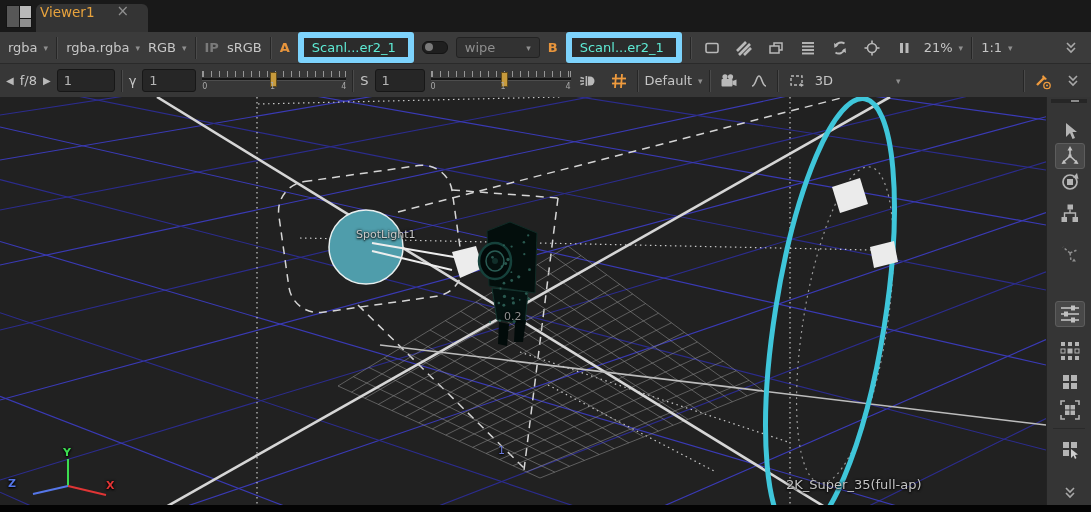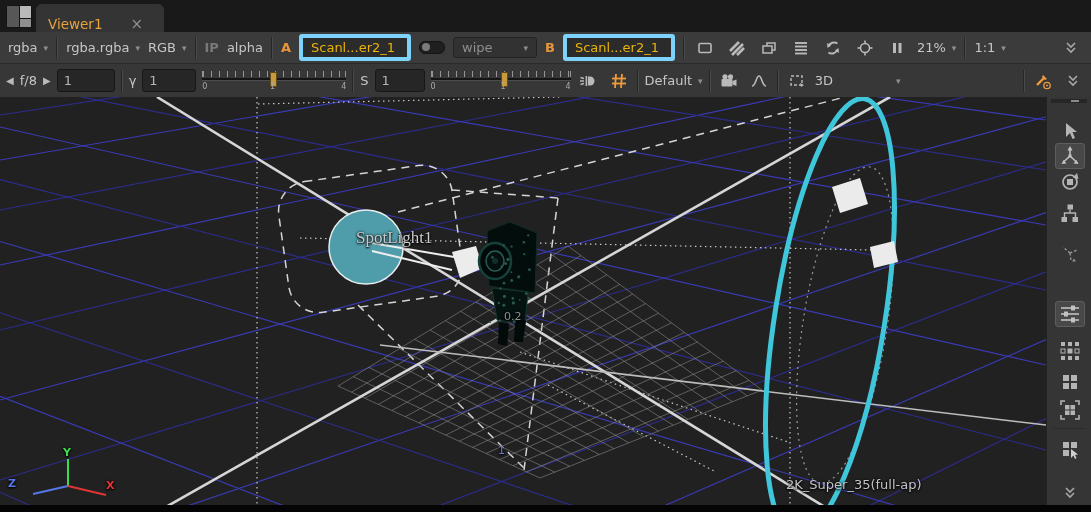--- a/index.html
+++ b/index.html
@@ -7,34 +7,34 @@
        font-family:"DejaVu Sans",sans-serif;color:#c6c6c6;font-size:13px;
        overflow:hidden;user-select:none;}
   
   .tabbar{position:absolute;left:0;top:0;width:1091px;height:32px;background:#191919;}
   .pane-icon{position:absolute;left:6px;top:5px;width:26px;height:23px;background:#141414;
              display:grid;grid-template-columns:12px 11px;grid-template-rows:12px 8px;gap:1px;padding:1px;box-sizing:border-box;}
   .pane-icon .a{background:#b9b9b9;}
   .pane-icon .b{background:#8e8e8e;}
   .pane-icon .c{background:#575757;grid-row:1/3;}
   .tab{position:absolute;left:36px;top:4px;height:28px;min-width:104px;background:#343434;
-       border-radius:6px 6px 0 0;display:flex;align-items:flex-end;padding:0 12px;gap:28px;}
+       border-radius:6px 6px 0 0;display:flex;align-items:flex-start;padding:0 4px;gap:22px;}
   .tab .title{color:#e8a33d;font-size:13.5px;}
   .tab .close{color:#8e8e8e;font-size:15px;line-height:1;cursor:pointer;}
   
   .row1{position:absolute;left:0;top:32px;width:1091px;height:32px;background:#3b3b3b;
         border-bottom:1px solid #2a2a2a;display:flex;align-items:center;padding:0 8px;box-sizing:border-box;gap:8px;}
   .row2{position:absolute;left:0;top:64px;width:1091px;height:33px;background:#373737;
         display:flex;align-items:center;padding:0 6px;box-sizing:border-box;gap:6px;}
   .sep{width:1px;height:22px;background:#4a4a4a;border-left:1px solid #262626;flex:none;}
   .dd{display:flex;align-items:center;gap:6px;white-space:nowrap;cursor:pointer;}
   .caret{font-size:9px;color:#8f8f8f;}
   .dim{color:#7a7a7a;font-weight:bold;}
   .ab{color:#e8953c;font-weight:bold;}
-  .srcbox{background:#2b2b2b;border:4px solid #7dd3fc;border-radius:3px;color:#eab308;
+  .srcbox{background:#2b2b2b;border:6px solid #7dd3fc;border-radius:3px;color:#5eead4;
           padding:2px 8px;width:88px;white-space:nowrap;overflow:hidden;}
   .wipebox{background:#323232;border:1px solid #222;border-radius:3px;color:#8f8f8f;
            padding:2px 8px;width:66px;display:flex;justify-content:space-between;align-items:center;cursor:pointer;}
   .toggle{width:24px;height:11px;background:#1f1f1f;border:1px solid #141414;border-radius:6px;position:relative;cursor:pointer;flex:none;}
   .toggle .knob{position:absolute;left:2px;top:1px;width:8px;height:8px;border-radius:50%;background:#7a7a7a;}
   .ibtn{flex:none;display:flex;align-items:center;justify-content:center;width:24px;height:24px;cursor:pointer;}
   .num{background:#262626;border:1px solid #171717;border-radius:3px;color:#b4b4b4;
        padding:2px 6px;height:17px;line-height:17px;}
   .slider{position:relative;height:24px;flex:none;cursor:pointer;}
   .slider .ticks{position:absolute;left:0;right:0;top:2px;height:6px;
@@ -42,21 +42,21 @@
       border-left:1px solid #969696;border-right:1px solid #969696;}
   .slider .track{position:absolute;left:0;right:0;top:9px;height:2px;background:#151515;box-shadow:0 1px 0 #4d4d4d;}
   .slider .handle{position:absolute;top:3px;width:5px;height:13px;background:#c79a3c;border:1px solid #5f4a1c;}
   .slabels{position:absolute;left:0;right:0;top:13px;font-size:8px;color:#a8a8a8;}
   .slabels span{position:absolute;white-space:nowrap;}
   .arrowbtn{color:#b9b9b9;font-size:10px;cursor:pointer;flex:none;}
   
   .viewport{position:absolute;left:0;top:97px;width:1046px;height:408px;background:#212121;overflow:hidden;}
   #scene{position:absolute;left:0;top:0;}
   .vlabel{position:absolute;pointer-events:none;text-shadow:0 1px 2px #000,0 0 3px #000;}
-  .lbl-spot{left:356px;top:131px;color:#c9c9c9;font-size:17px;font-family:Liberation Serif, serif;}
+  .lbl-spot{left:356px;top:131px;color:#c9c9c9;font-size:11px;}
   .lbl-min{left:504px;top:213px;color:#8f8f8f;font-size:11px;}
   .lbl-maj{left:498px;top:347px;color:#6b79d8;font-size:11px;}
   .lbl-fmt{left:786px;top:380px;color:#c4c4c4;font-size:13px;}
   .lbl-ax{font-size:11px;font-weight:bold;}
   
   .sidebar{position:absolute;right:0;top:97px;width:45px;height:408px;background:#353535;border-left:1px solid #232323;box-sizing:border-box;}
   .grip{position:absolute;left:4px;right:4px;top:2px;height:4px;background:#262626;}
   .grip i{position:absolute;left:55%;top:1px;width:8px;height:2px;background:#8b8b8b;}
   .tool{position:absolute;left:8px;width:30px;height:26px;display:flex;align-items:center;justify-content:center;cursor:pointer;}
   .tool.sel{background:#484848;border:1px solid #5d5d5d;border-radius:3px;box-sizing:border-box;}
@@ -90,21 +90,21 @@
     <div class="dd">
       <span>rgba.rgba</span>
         <span class="caret">▾</span>
     </div>
     <div class="dd">
       <span>RGB</span>
         <span class="caret">▾</span>
     </div>
     <div class="sep"></div>
     <span class="dim">IP</span>
-    <span>alpha</span>
+    <span>sRGB</span>
     <div class="sep"></div>
     <span class="ab">A</span>
     <div class="srcbox">Scanl...er2_1</div>
     <div class="toggle">
         <div class="knob"></div>
       </div>
     <div class="wipebox">
       <span>wipe</span>
         <span class="caret">▾</span>
     </div>

